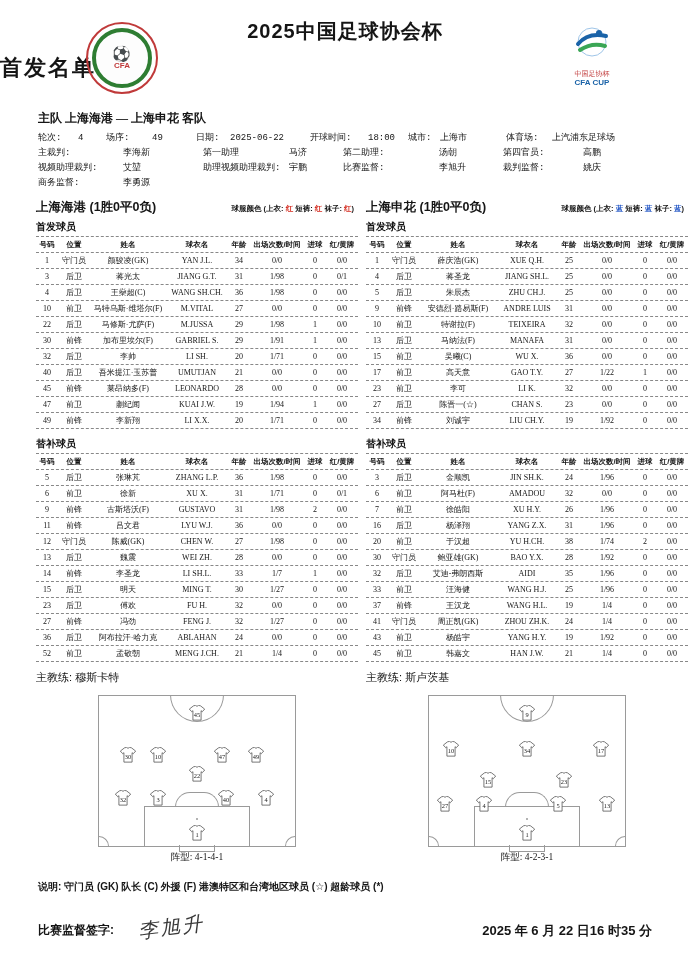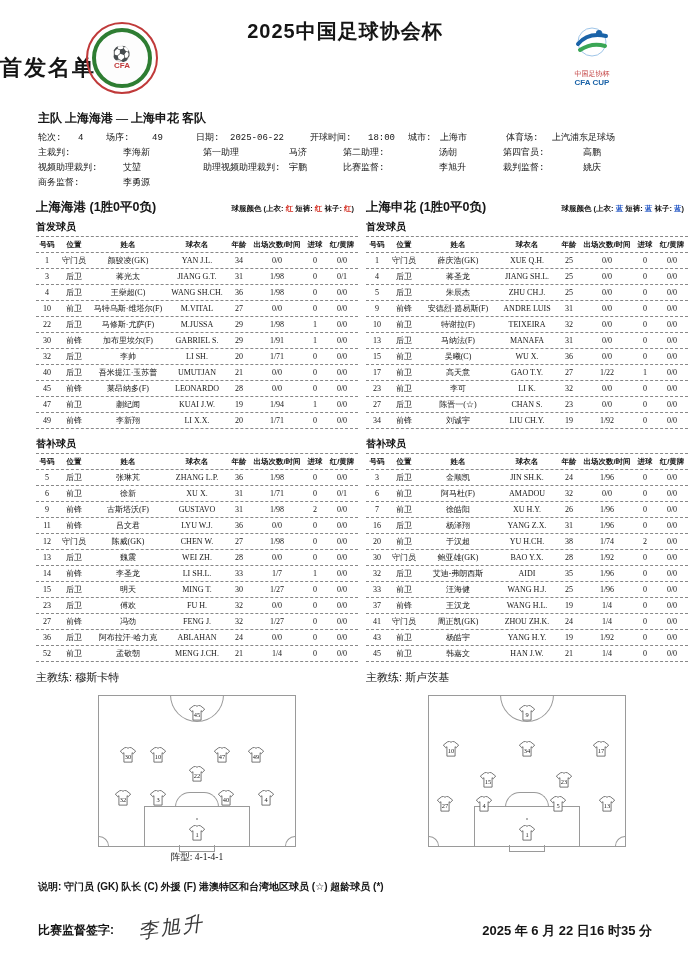--- a/index.html
+++ b/index.html
@@ -778,20 +778,24 @@
             </svg></div>
           <div class="shirt" style="left: 91%; top: 72%;"><svg viewBox="0 0 20 18" width="18" height="16">
               <path d="M6 1 L8.3 0.4 Q10 2.6 11.7 0.4 L14 1 L18.6 4.6 L15.9 7.6 L14.6 6.4 L14.6 17 L5.4 17 L5.4 6.4 L4.1 7.6 L1.4 4.6 Z" fill="#ffffff" stroke="#555" stroke-width="0.9"></path>
               <text x="10" y="13.2" text-anchor="middle" font-size="7.2" fill="#222" font-family="Liberation Serif, serif">13</text>
             </svg></div>
           <div class="shirt" style="left: 50%; top: 91%;"><svg viewBox="0 0 20 18" width="18" height="16">
               <path d="M6 1 L8.3 0.4 Q10 2.6 11.7 0.4 L14 1 L18.6 4.6 L15.9 7.6 L14.6 6.4 L14.6 17 L5.4 17 L5.4 6.4 L4.1 7.6 L1.4 4.6 Z" fill="#ffffff" stroke="#555" stroke-width="0.9"></path>
               <text x="10" y="13.2" text-anchor="middle" font-size="7.2" fill="#222" font-family="Liberation Serif, serif">1</text>
             </svg></div>
         </div>
+      <div class="formation">
+        <span>阵型:</span>
+        <span>4-2-3-1</span>
+      </div>
     </div>
 
   </div>
 
   <div class="legend sans">说明: 守门员 (GK) 队长 (C) 外援 (F) 港澳特区和台湾地区球员 (☆) 超龄球员 (*)</div>
 
   <div class="signrow">
     <span class="signlabel sans">比赛监督签字:</span>
     <span class="signature">李旭升</span>
     <span class="datetime sans">2025 年 6 月 22 日16 时35 分</span>

